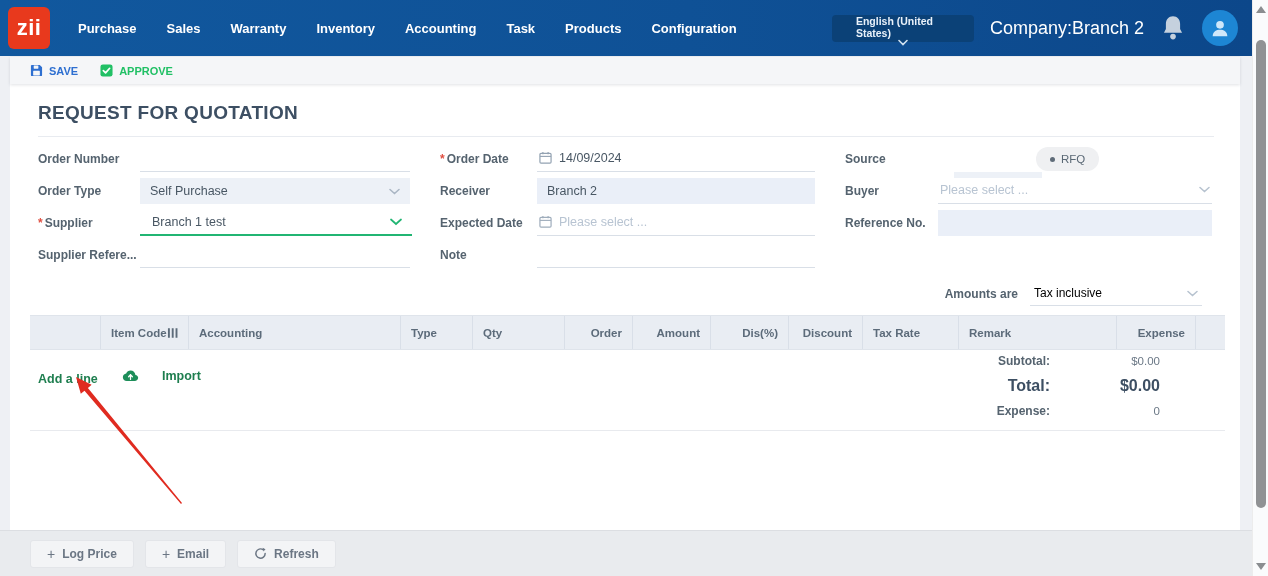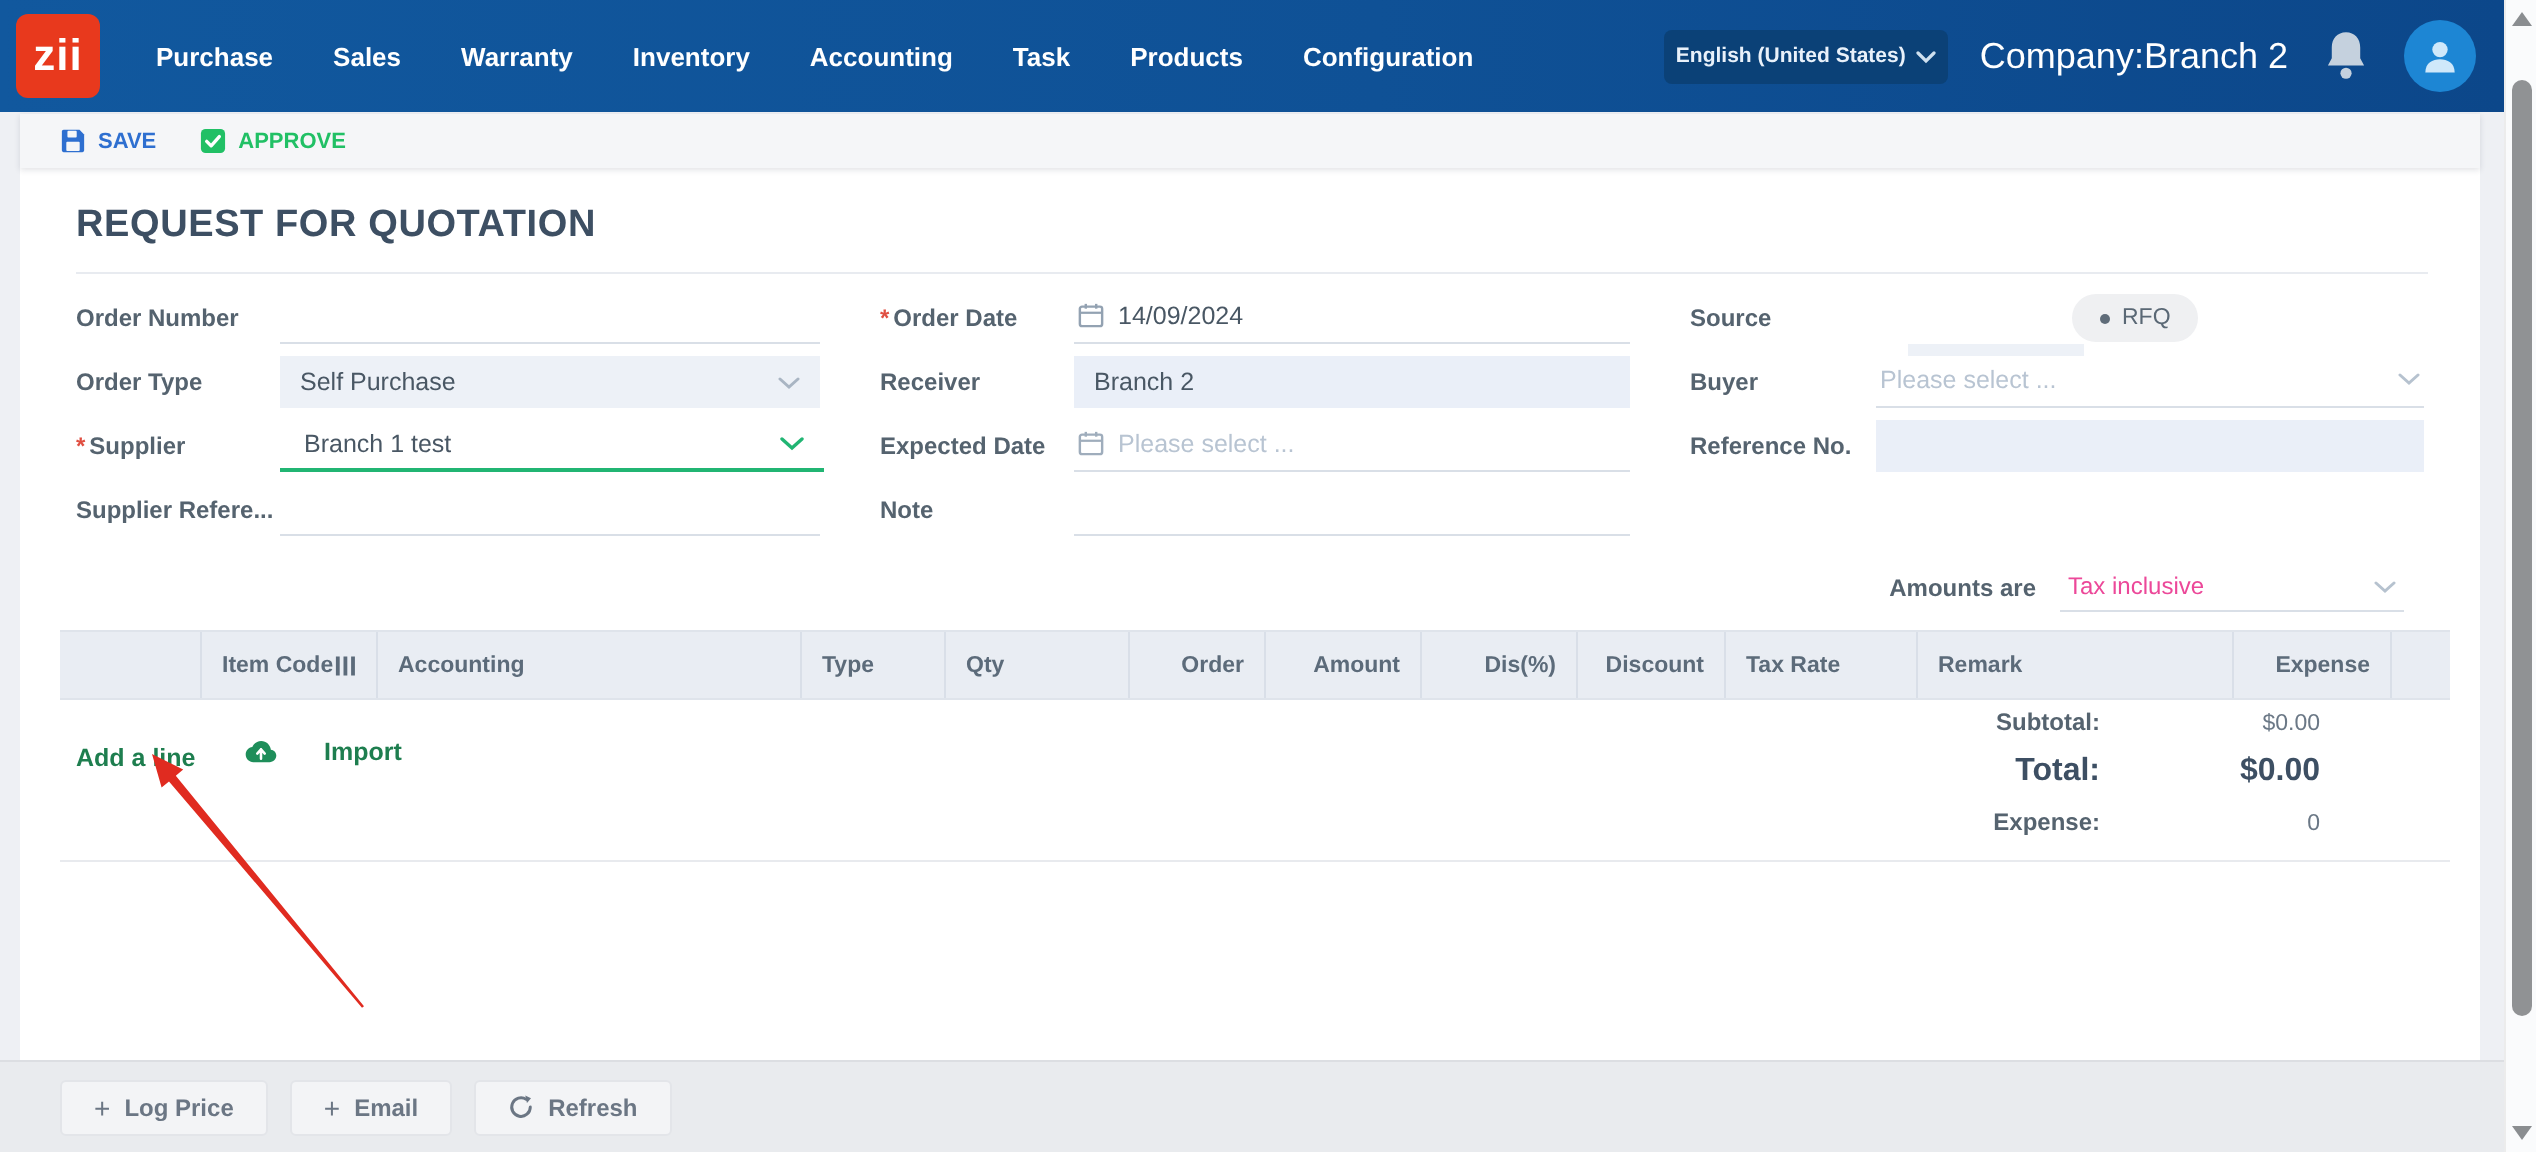--- a/index.html
+++ b/index.html
@@ -10,21 +10,21 @@
   .navbar { position:absolute; left:0; top:0; width:1252px; height:56px;
             background:linear-gradient(90deg,#11589e 0%,#0f5196 55%,#0c478a 100%);
             display:flex; align-items:center; z-index:5; }
   .logo { width:42px; height:42px; margin-left:8px; background:#e8391d; border-radius:6px;
           display:flex; align-items:center; justify-content:center;
           color:#fff; font-weight:700; font-size:22px; letter-spacing:0.5px; cursor:pointer; }
   .nav-items { display:flex; align-items:center; margin-left:28px; gap:30px; }
   .nav-item { color:#fff; font-size:13px; font-weight:600; cursor:pointer; white-space:nowrap; }
   .nav-right { margin-left:auto; display:flex; align-items:center; gap:16px; padding-right:14px; }
   .lang-pill { background:#0b4177; border-radius:4px; height:27px; width:142px; display:flex;
-               align-items:center; justify-content:space-between; padding:0 6px; cursor:pointer; }
+               align-items:center; justify-content:space-between; padding:0 24px; cursor:pointer;flex-direction:column; }
   .lang-pill span { color:#e9f1fa; font-size:10.5px; font-weight:600; }
   .company { color:#fff; font-size:18px;text-align:right; }
   .bell { width:26px; height:28px; cursor:pointer; }
   .avatar { width:36px; height:36px; border-radius:50%; background:#1d86d4; display:flex;
             align-items:center; justify-content:center; cursor:pointer; }
 
   
   .toolbar { position:absolute; left:10px; top:57px; width:1230px; height:27px; background:#f5f6f8;
              box-shadow:0 1px 3px rgba(40,50,70,0.14); display:flex; align-items:center; gap:22px;
              padding-left:20px; z-index:4; }
@@ -53,21 +53,21 @@
                font-size:12.5px; color:#495764; cursor:pointer; }
   .badge { position:absolute; background:#eff0f2; border-radius:13px; height:24px; padding:0 14px;
            display:flex; align-items:center; gap:6px; font-size:11.5px; color:#5a6875; }
   .badge .dot { width:5px; height:5px; border-radius:50%; background:#5f6c79; }
   .chev { flex:0 0 auto; }
 
   
   .amounts-lbl { position:absolute; right:222px; top:203px; font-size:12px; font-weight:600; color:#55636f; }
   .amounts-dd { position:absolute; left:1020px; top:197px; width:172px; height:25px;
                 border-bottom:1px solid #d9dfe7; display:flex; align-items:center;
-                justify-content:space-between; font-size:12px; color:#ec4899; cursor:pointer; padding:0 4px; }
+                justify-content:space-between; font-size:12px; color:#000000; cursor:pointer; padding:0 4px; }
 
   
   .thead { position:absolute; left:20px; top:231px; width:1195px; height:35px; background:#e9edf3;
            border-top:1px solid #dfe4eb; border-bottom:1px solid #dfe4eb; display:flex; align-items:stretch; }
   .th { display:flex; align-items:center; font-size:11.5px; font-weight:600; color:#5c6b7a;
         padding:0 10px; border-left:1px solid #d9dfe8; overflow:hidden; white-space:nowrap; }
   .th:first-child { border-left:none; }
   .th.r { justify-content:flex-end; }
   .th-itemcode { justify-content:space-between; }
   .table-bottom { position:absolute; left:20px; width:1195px; top:346px; border-bottom:1px solid #e8eaee; }

